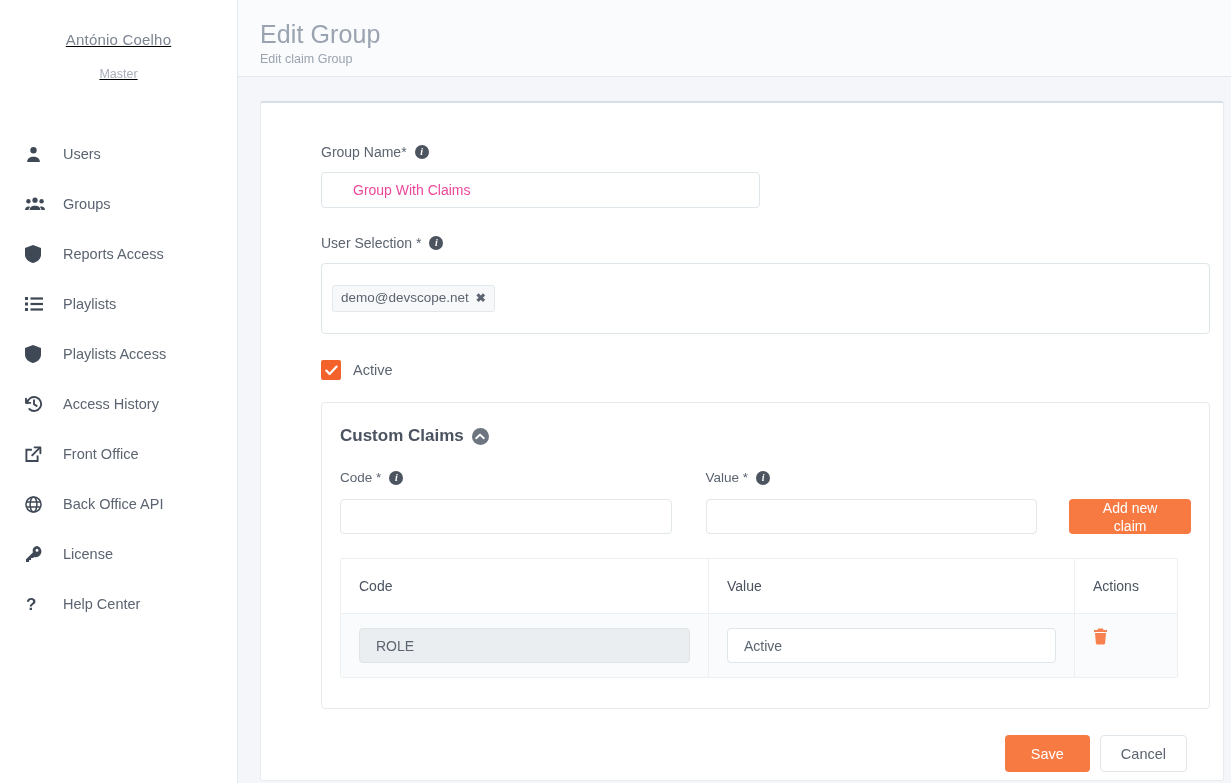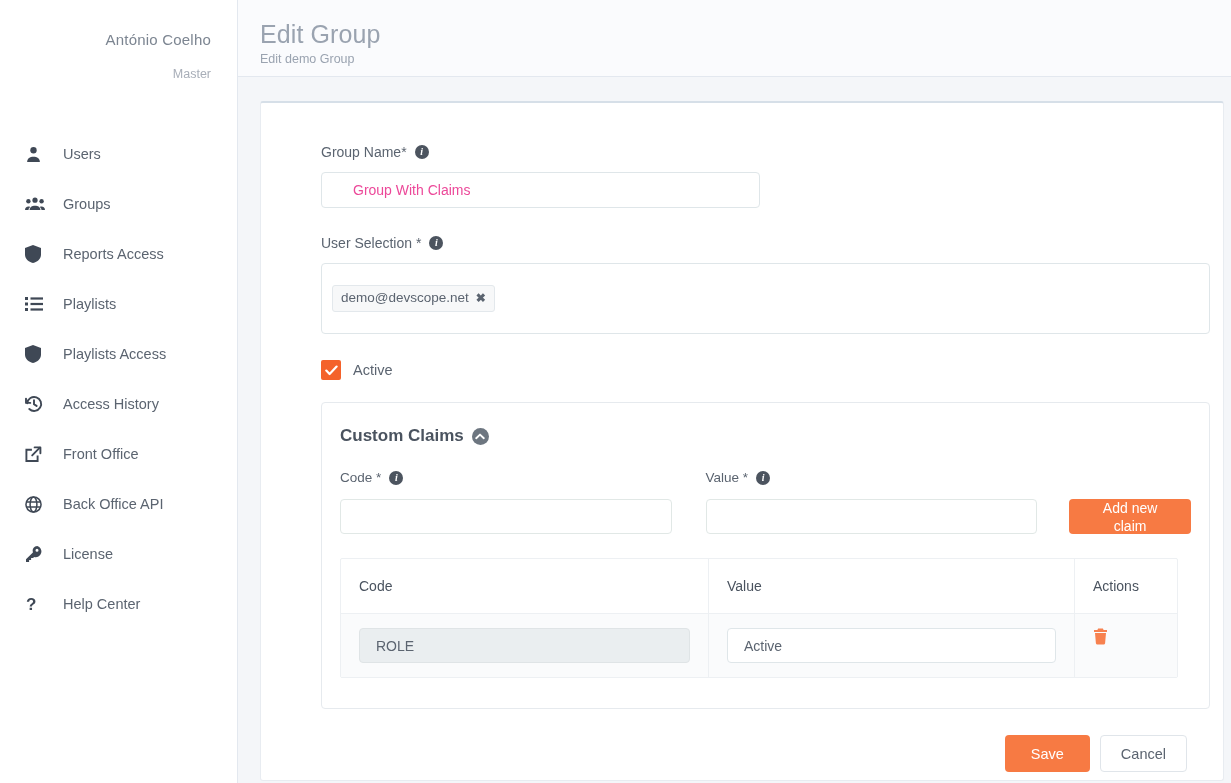--- a/index.html
+++ b/index.html
@@ -12,21 +12,21 @@
   .app { display: flex; width: 1231px; height: 783px; }
 
   
   .sidebar {
     width: 238px; height: 783px;
     background: #ffffff;
     border-right: 1px solid #e3e8ef;
     flex: 0 0 238px;
     position: relative;
   }
-  .profile { padding: 30px 26px 0 26px; text-align: right; }
+  .profile { padding: 30px 26px 0 26px; text-align: center; text-decoration: underline; }
   .profile-name {
     font-size: 15px; color: #7c8591; letter-spacing: .2px;
     line-height: 20px;
   }
   .profile-role {
     font-size: 12.5px; color: #a8aeb8; margin-top: 16px; line-height: 16px;
   }
   .nav { margin-top: 47px; }
   .nav-item {
     display: flex; align-items: center;
@@ -329,21 +329,21 @@
       </div>
 
 
     </div>
   </div>
 
   <div class="main">
 
     <div class="page-header">
       <div class="page-title">Edit Group</div>
-      <div class="page-subtitle">Edit demo Group</div>
+      <div class="page-subtitle">Edit claim Group</div>
     </div>
 
     <div class="content-scroll">
       <div class="panel">
         <div class="panel-inner">
 
           <div class="field-block">
             <div class="field-label">
               <span>Group Name*</span>
               <span class="info-icon">i</span>

